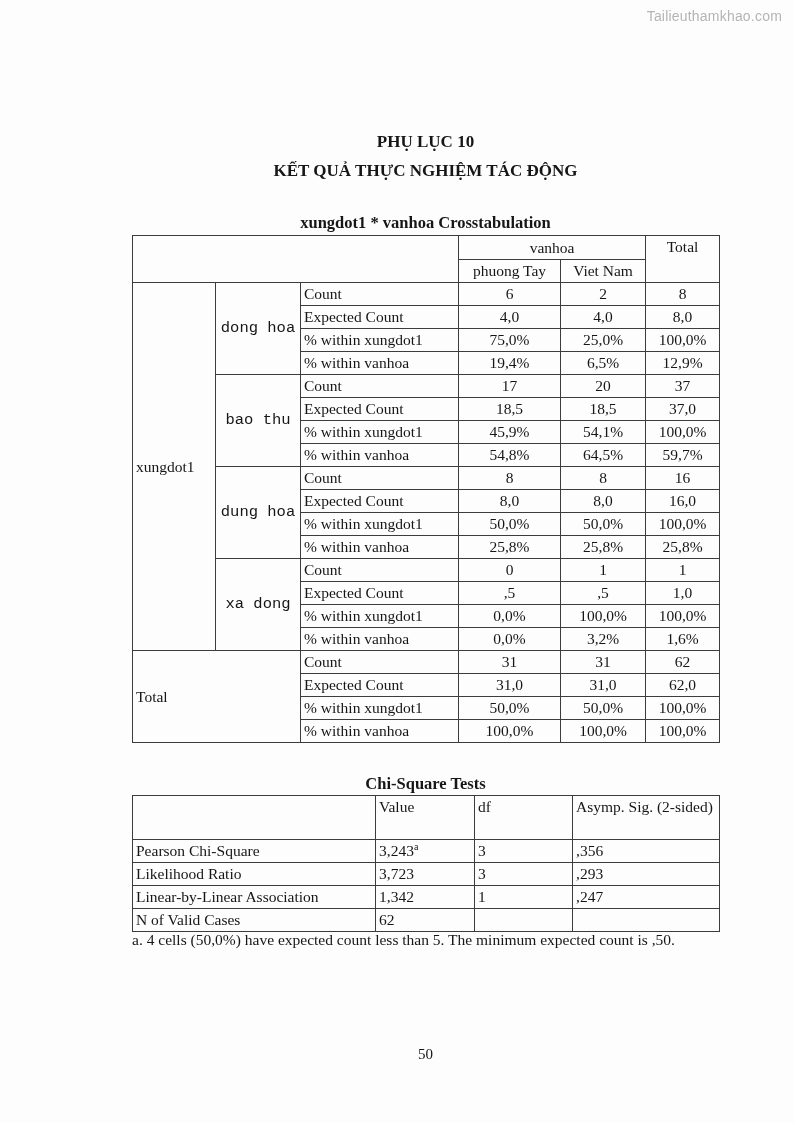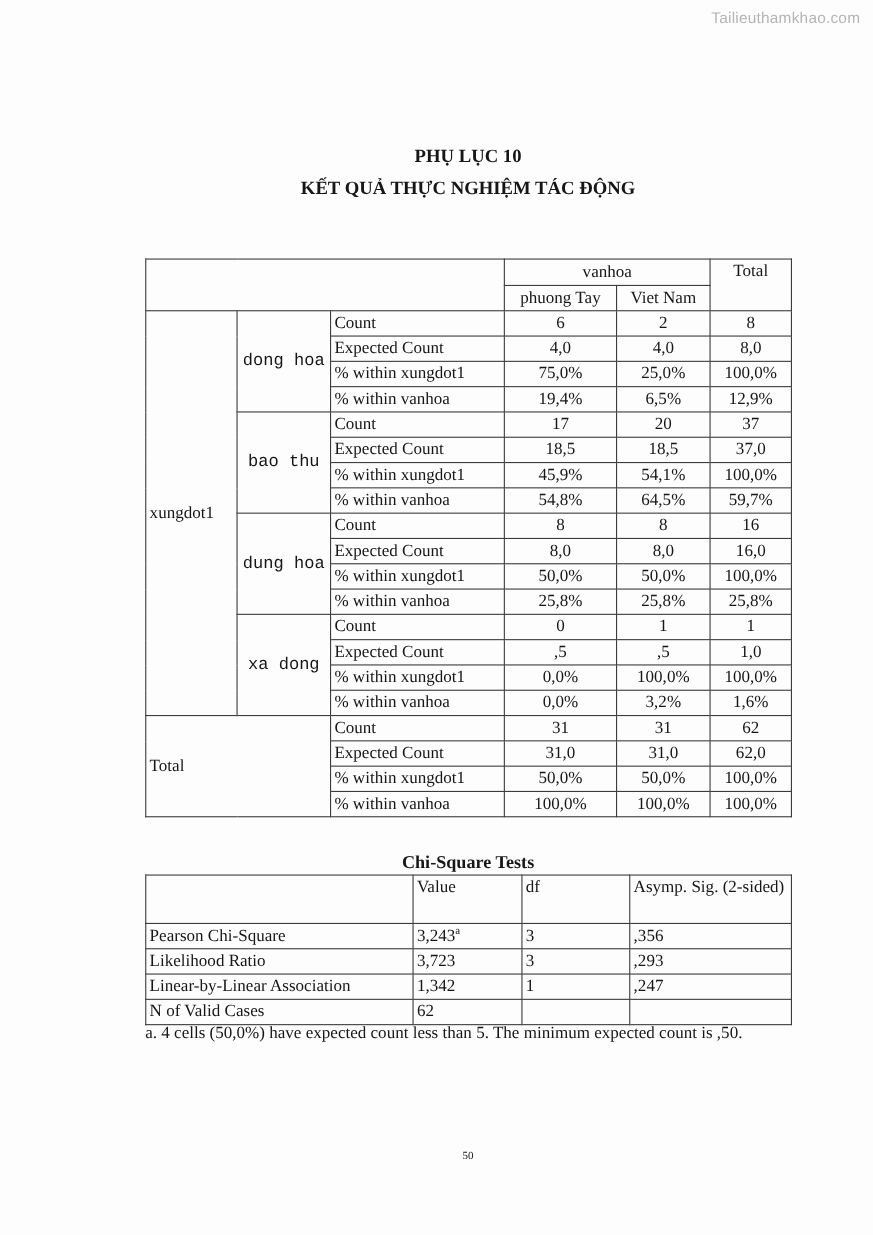--- a/index.html
+++ b/index.html
@@ -51,33 +51,34 @@
   .chi td.lbl{text-align:left;white-space:nowrap;}
   .chi td.num{text-align:left;}
   .chi sup{font-size:10px;line-height:0;}
 
   .footnote{
     position:absolute;left:132px;top:929px;width:596px;
     font-size:15.5px;line-height:22px;text-align:left;
   }
   .page-number{
     position:absolute;left:132px;top:1046px;width:587px;
-    text-align:center;font-size:10px;
+    text-align:center;font-size:15px;
   }
 </style>
 </head>
 <body>
 
 <div class="page">
 
   <div class="watermark">Tailieuthamkhao.com</div>
 
   <div class="content doc-title1">PHỤ LỤC 10</div>
   <div class="content doc-title2">KẾT QUẢ THỰC NGHIỆM TÁC ĐỘNG</div>
 
+  <div class="content xtab-title">xungdot1 * vanhoa Crosstabulation</div>
 
   <div class="xtab-wrap">
     <table class="xtab">
       <colgroup>
         <col style="width:83px">
           <col style="width:85px">
           <col style="width:158px">
         <col style="width:102px">
           <col style="width:85px">
           <col style="width:74px">

